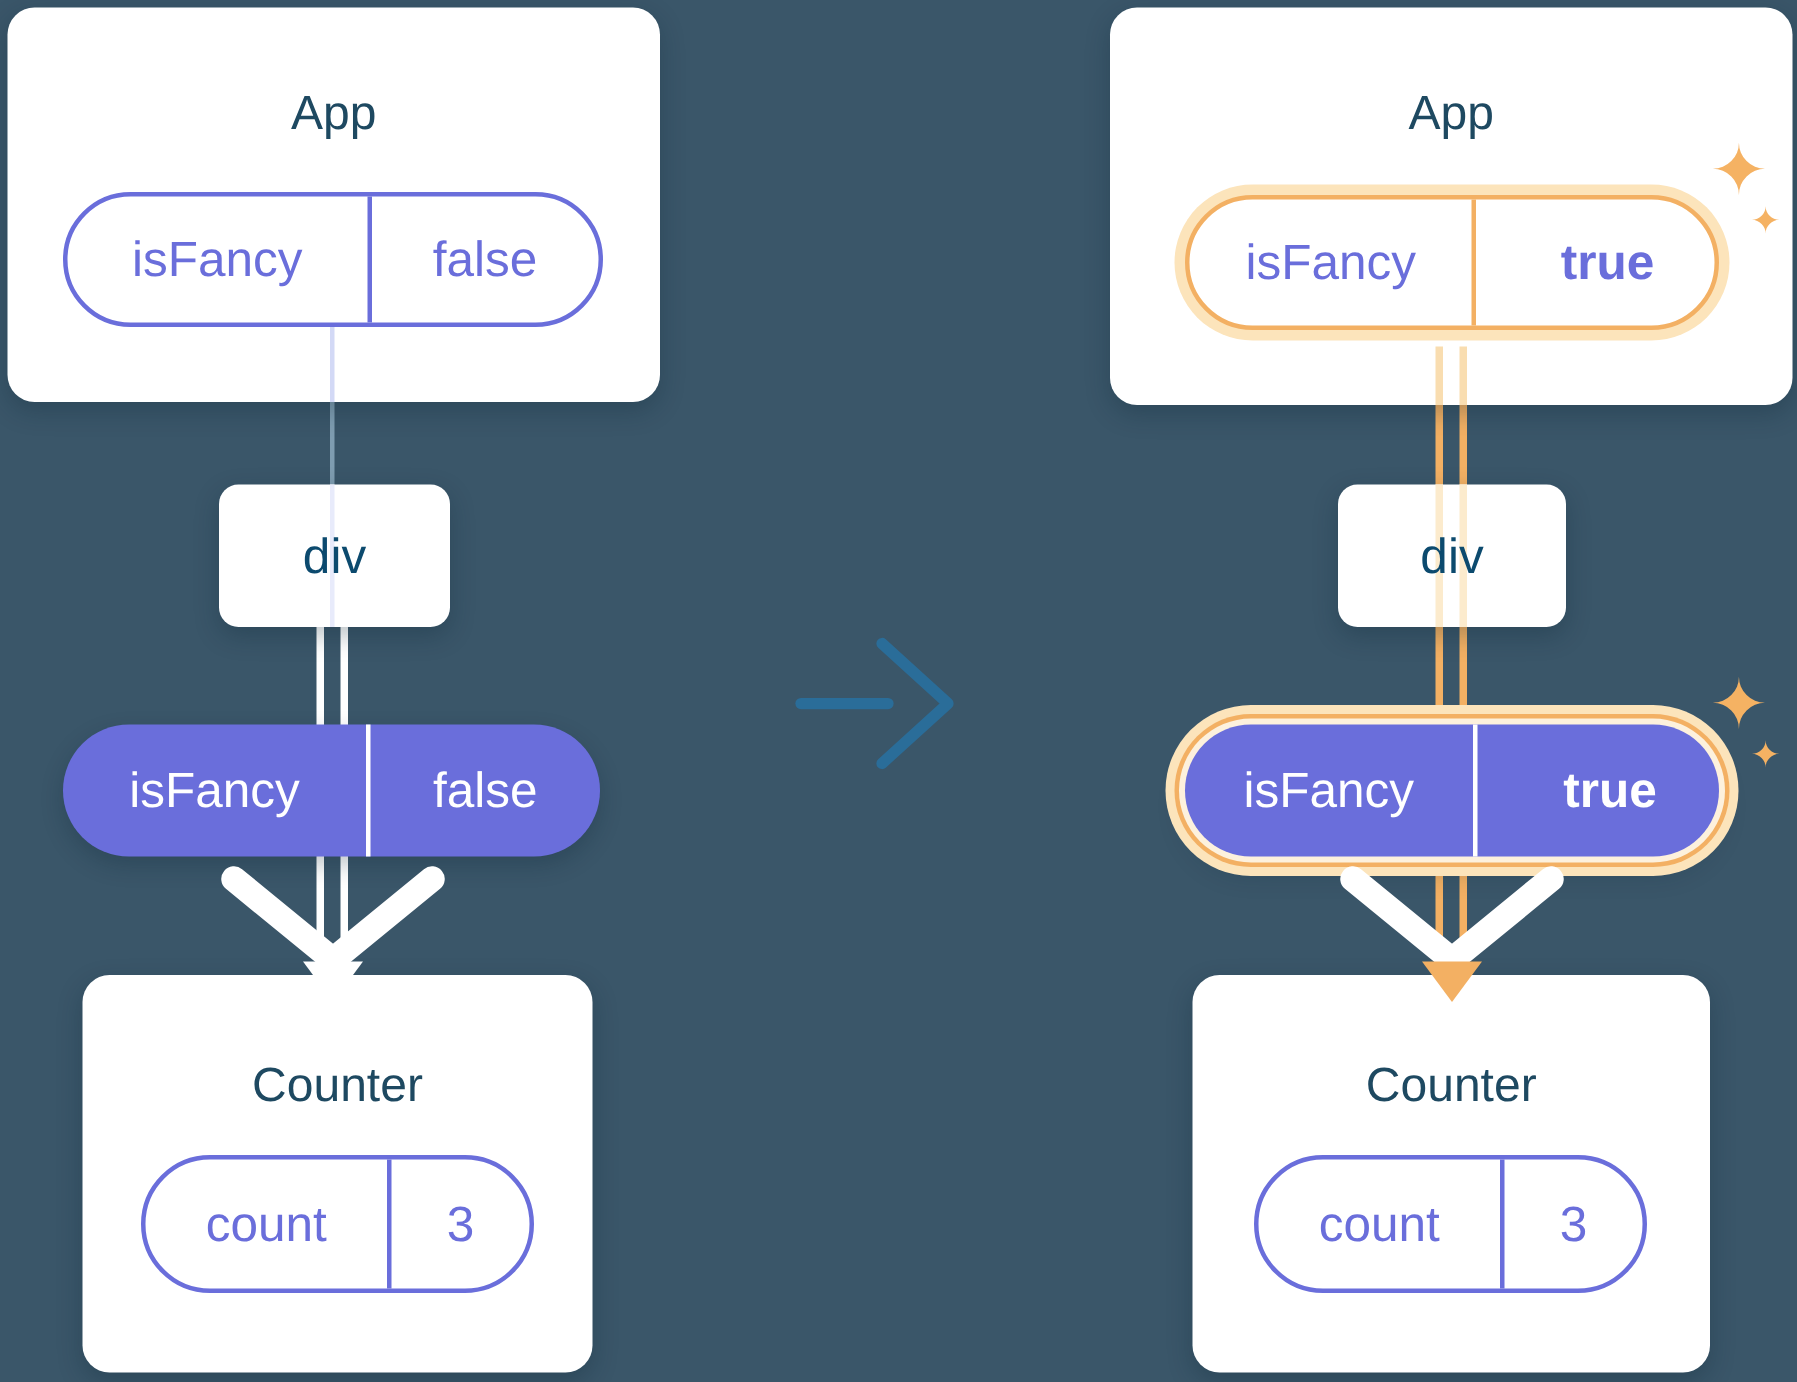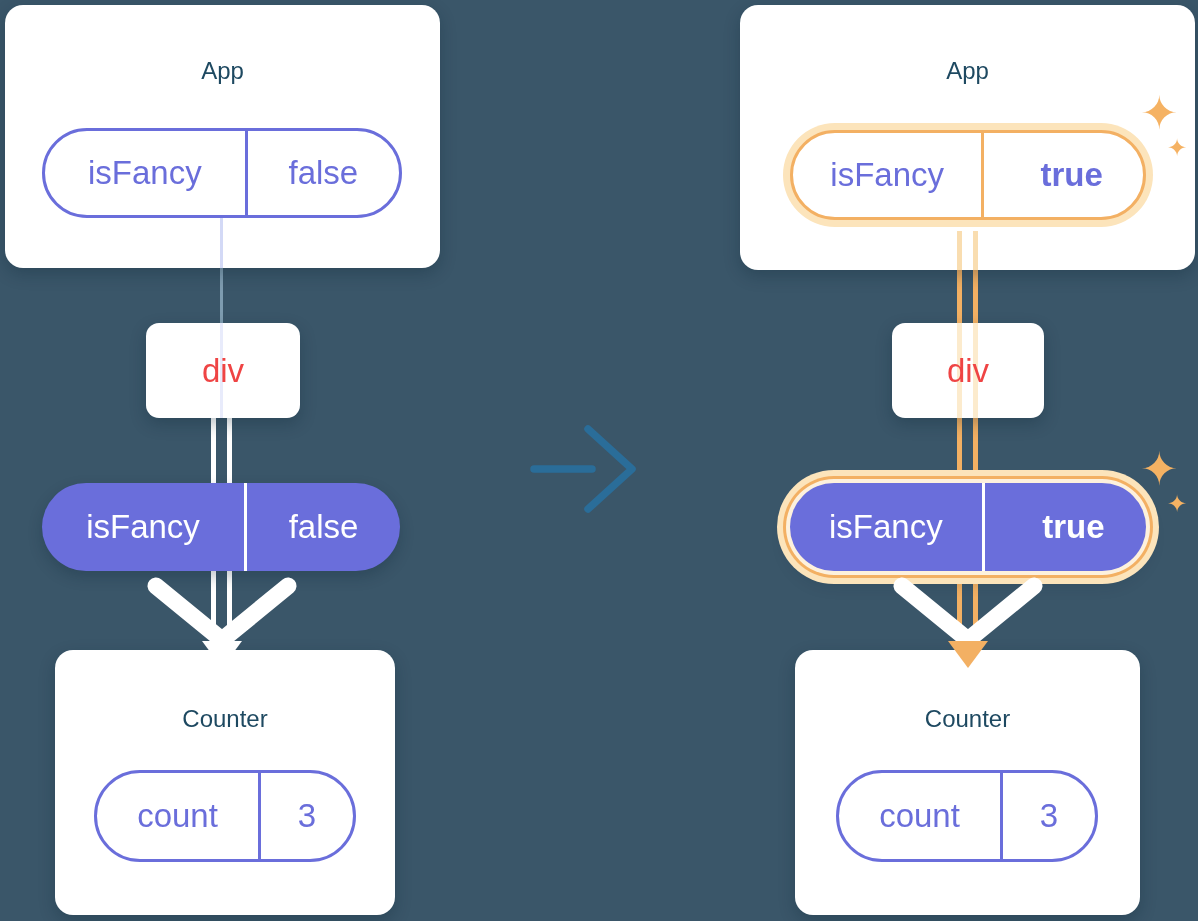--- a/index.html
+++ b/index.html
@@ -16,27 +16,27 @@
     position:absolute;
     background:#ffffff;
     border-radius:18px;
     box-shadow:0 6px 16px rgba(12,35,50,.28);
   }
   .small-card { border-radius:13px; }
 
   .card-title {
     position:absolute; left:0; width:100%;
     text-align:center;
-    font-size:24px; font-weight:500;
+    font-size:32px; font-weight:500;
     color:#1e4961;
   }
   .div-label {
     position:absolute; inset:0;
     display:flex; align-items:center; justify-content:center;
-    font-size:33px; font-weight:500; color:#ef4444;
+    font-size:33px; font-weight:500; color:#0c4a6e;
   }
 
   .pill {
     position:absolute;
     display:flex; align-items:stretch;
     border-radius:60px;
   }
   .outline-pill {
     background:#ffffff;
     border:3px solid #6a6edb;

